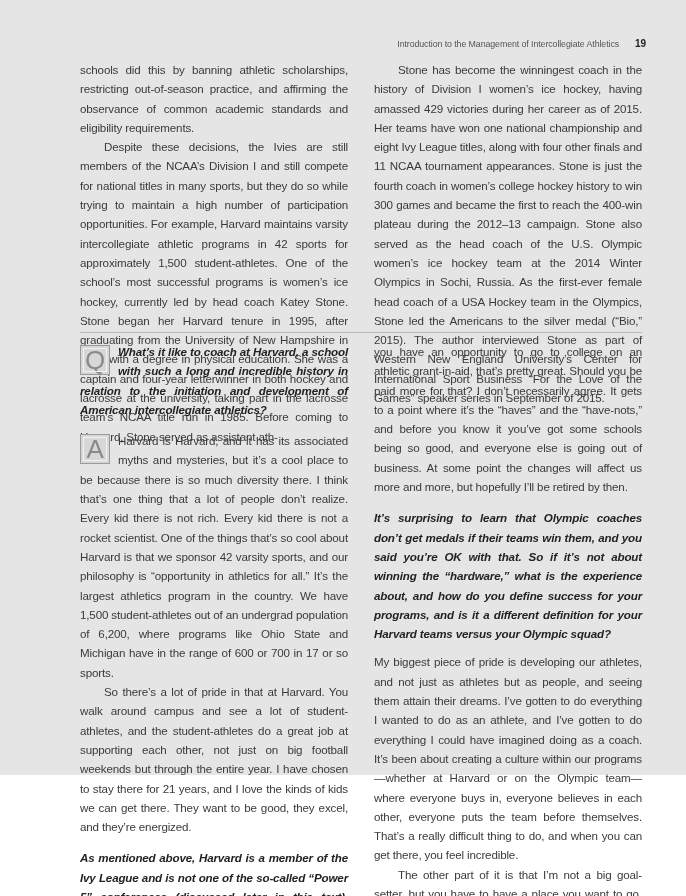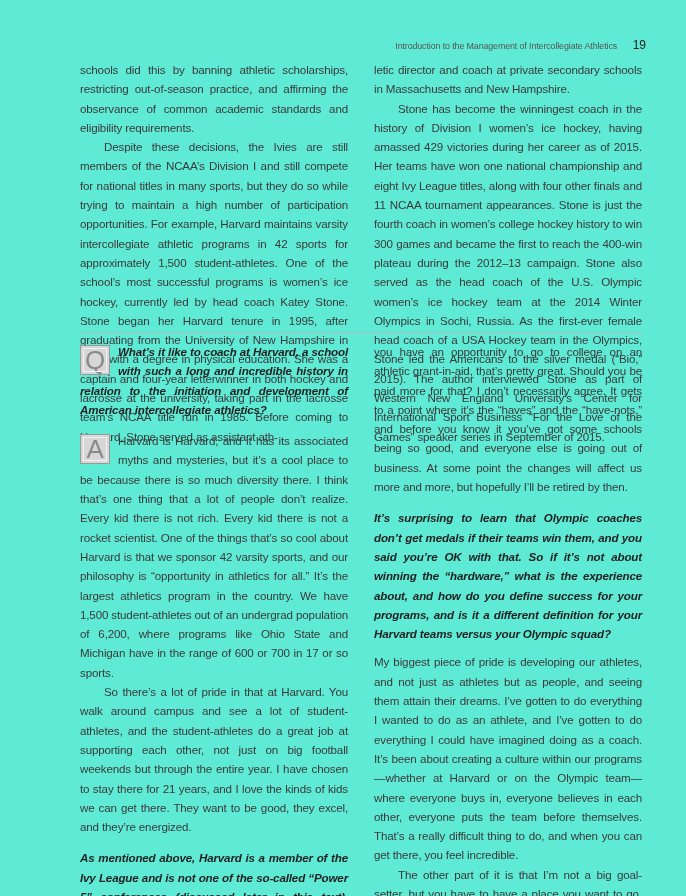--- a/index.html
+++ b/index.html
@@ -1,21 +1,21 @@
 <!DOCTYPE html>
 <html><head>
   <meta charset="utf-8">
   <style>
     html, body { margin: 0; padding: 0; background: #ffffff; }
     body { width: 686px; height: 896px; position: relative; overflow: hidden; }
-    .page { position: absolute; left: 0; top: 0; width: 686px; height: 896px; background: #5eead4; color: #2f2f2f;
+    .page { position: absolute; left: 0; top: 0; width: 686px; height: 775px; background: #e5e5e5; color: #2f2f2f;
       font-family: "Liberation Sans", sans-serif; }
     .running-head { position: absolute; top: 38px; right: 40px; display: flex; align-items: baseline; gap: 16px; }
     .running-title { font-size: 9.6px; color: #555; letter-spacing: -0.1px; transform: scaleX(0.92); transform-origin: right center; }
-    .page-number { font-size: 12px; font-weight: normal; color: #222; }
+    .page-number { font-size: 10px; font-weight: bold; color: #222; }
     .col { position: absolute; font-size: 11.6px; line-height: 19.3px; color: #3a3a3a; letter-spacing: -0.15px; }
     .col p { margin: 0; text-align: justify; text-align-last: left; }
     .col p.indent { text-indent: 24px; }
     .top-left { left: 80px; top: 60px; width: 268px; }
     .top-right { left: 374px; top: 60px; width: 268px; }
     .divider { position: absolute; left: 80px; top: 332px; width: 562px; height: 1px; background: #b9b9b9; }
     .bottom-left { left: 80px; top: 342px; width: 268px; }
     .bottom-right { left: 374px; top: 342px; width: 268px; }
     .q { font-weight: bold; font-style: italic; color: #222; }
     .q-block { margin-bottom: 9px !important; }
@@ -34,21 +34,20 @@
     <span class="running-title">Introduction to the Management of Intercollegiate Athletics</span>
     <span class="page-number">19</span>
   </div>
 
   <div class="col top-left">
     <p>schools did this by banning athletic scholarships, restricting out-of-season practice, and affirming the observance of common academic standards and eligibility requirements.</p>
     <p class="indent">Despite these decisions, the Ivies are still members of the NCAA’s Division I and still compete for national titles in many sports, but they do so while trying to maintain a high number of participation opportunities. For example, Harvard maintains varsity intercollegiate athletic programs in 42 sports for approximately 1,500 student-athletes. One of the school’s most successful programs is women’s ice hockey, currently led by head coach Katey Stone. Stone began her Harvard tenure in 1995, after graduating from the University of New Hampshire in 1989 with a degree in physical education. She was a captain and four-year letterwinner in both hockey and lacrosse at the university, taking part in the lacrosse team’s NCAA title run in 1985. Before coming to Harvard, Stone served as assistant ath-</p>
   </div>
 
   <div class="col top-right">
-    <p>letic director and coach at private secondary schools in Massachusetts and New Hampshire.</p>
     <p class="indent">Stone has become the winningest coach in the history of Division I women’s ice hockey, having amassed 429 victories during her career as of 2015. Her teams have won one national championship and eight Ivy League titles, along with four other finals and 11 NCAA tournament appearances. Stone is just the fourth coach in women’s college hockey history to win 300 games and became the first to reach the 400-win plateau during the 2012–13 campaign. Stone also served as the head coach of the U.S. Olympic women’s ice hockey team at the 2014 Winter Olympics in Sochi, Russia. As the first-ever female head coach of a USA Hockey team in the Olympics, Stone led the Americans to the silver medal (“Bio,” 2015). The author interviewed Stone as part of Western New England University’s Center for International Sport Business “For the Love of the Games” speaker series in September of 2015.</p>
   </div>
 
   <div class="divider"></div>
 
   <div class="col bottom-left">
     <p class="q q-block">
       <span class="letter-box">
           <span>Q</span>
         </span>

